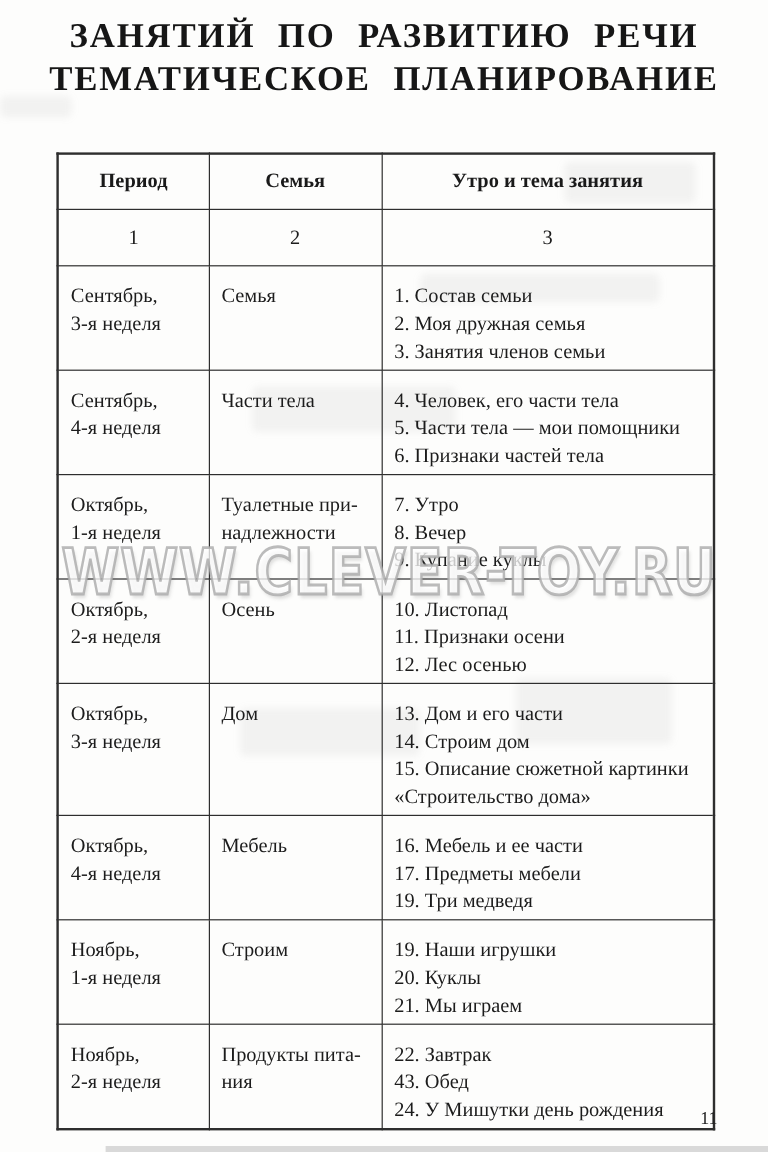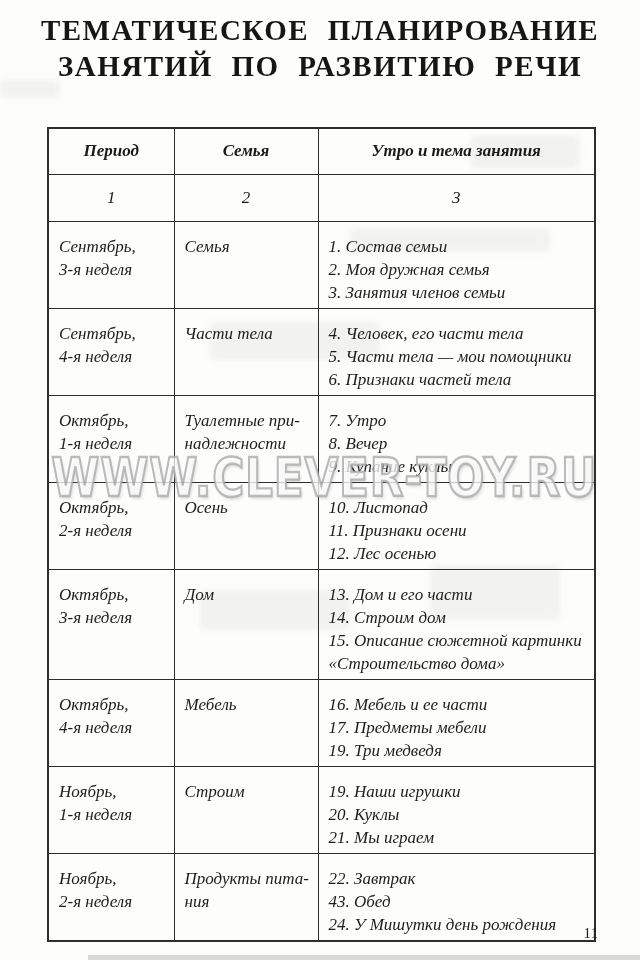--- a/index.html
+++ b/index.html
@@ -30,21 +30,20 @@
   table.plan {
     position: absolute;
     left: 47px; top: 127px;
     width: 547px;
     border-collapse: collapse;
     table-layout: fixed;
     background: transparent;
   }
   table.plan, table.plan th, table.plan td {
     border: 1.6px solid #2e2e2e;
-    font-style: italic;
   }
   table.plan { border-width: 2px; }
   table.plan th {
     font-size: 17px;
     font-weight: bold;
     text-align: center;
     vertical-align: middle;
     padding: 4px 6px;
     color: #1a1a1a;
   }
@@ -106,22 +105,22 @@
     height: 5px;
     background: #d9d9d9;
   }
 </style>
 </head>
 <body>
 
 <div class="page">
 
   <div class="title-block">
+    <div>ЗАНЯТИЙ ПО РАЗВИТИЮ РЕЧИ</div>
     <div>ТЕМАТИЧЕСКОЕ ПЛАНИРОВАНИЕ</div>
-    <div>ЗАНЯТИЙ ПО РАЗВИТИЮ РЕЧИ</div>
   </div>
 
   <div class="smudge" style="left:470px; top:135px; width:110px; height:34px;"></div>
   <div class="smudge" style="left:350px; top:228px; width:200px; height:24px;"></div>
   <div class="smudge" style="left:210px; top:322px; width:170px; height:38px;"></div>
   <div class="smudge" style="left:430px; top:565px; width:130px; height:55px;"></div>
   <div class="smudge" style="left:200px; top:590px; width:150px; height:40px;"></div>
   <div class="smudge" style="left:0px; top:80px; width:60px; height:18px;"></div>
 
   <table class="plan">

